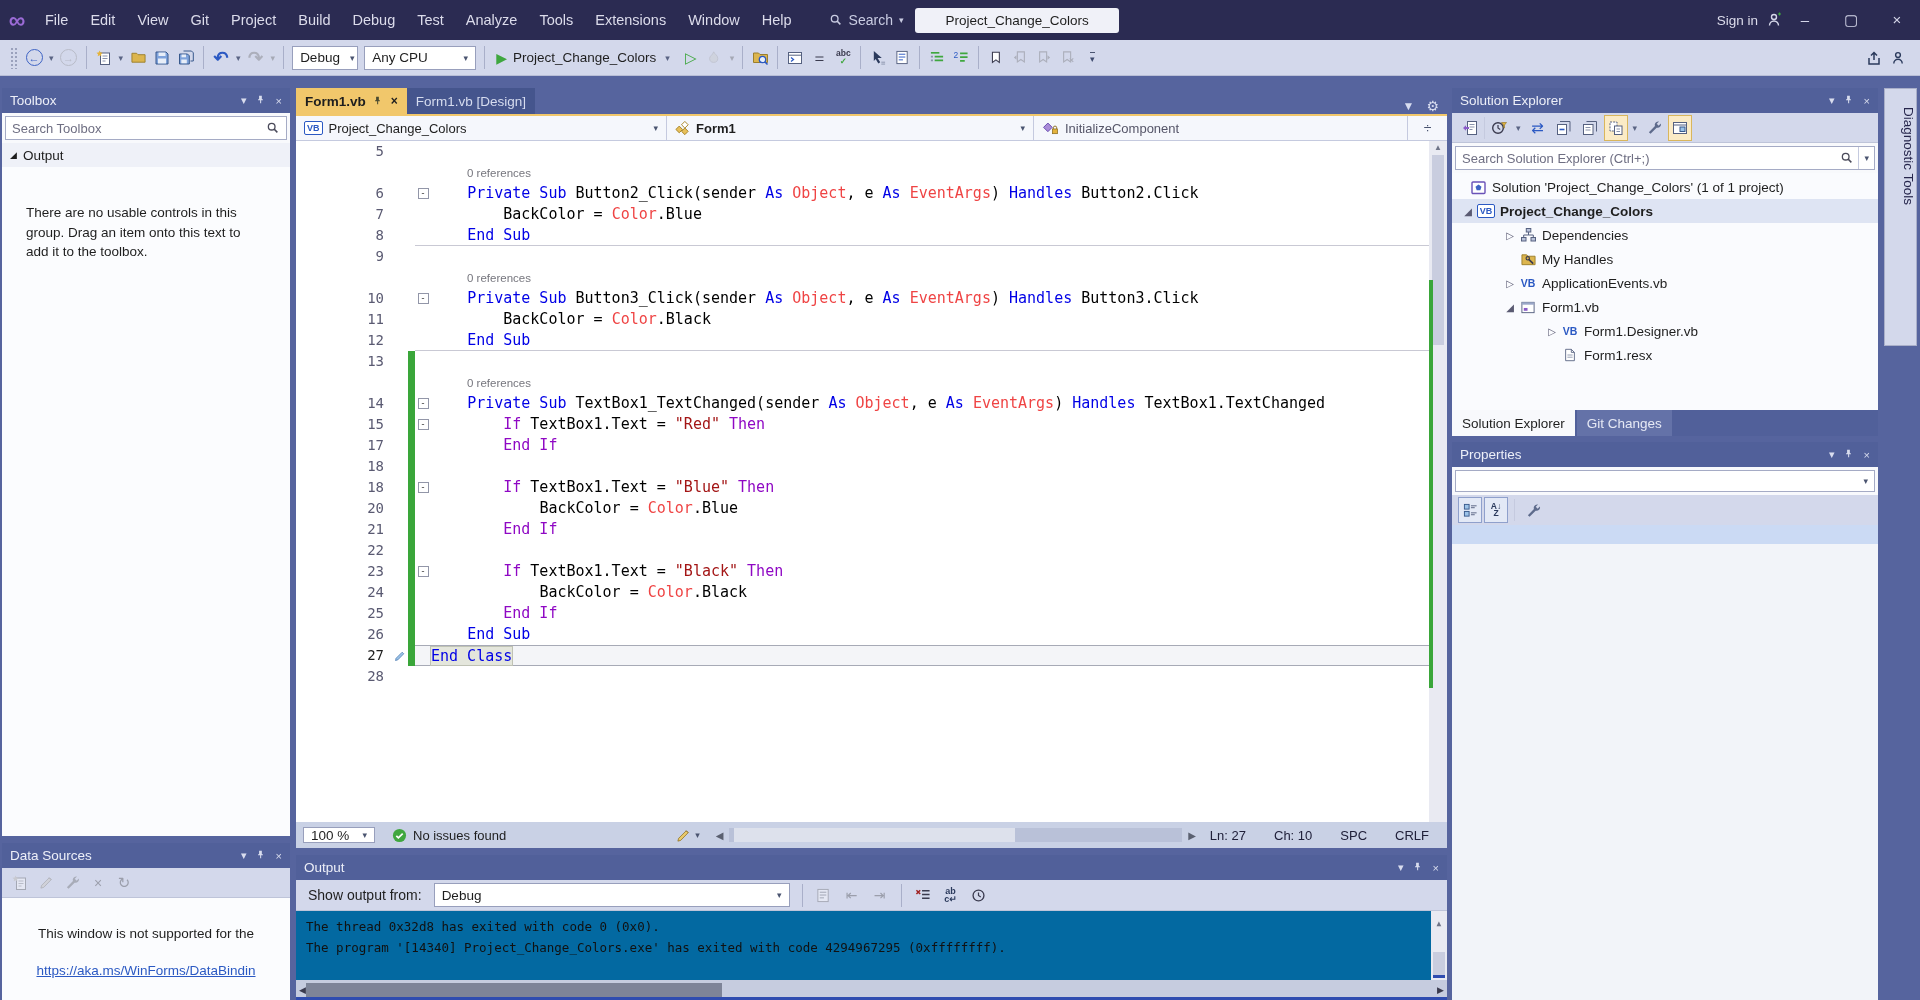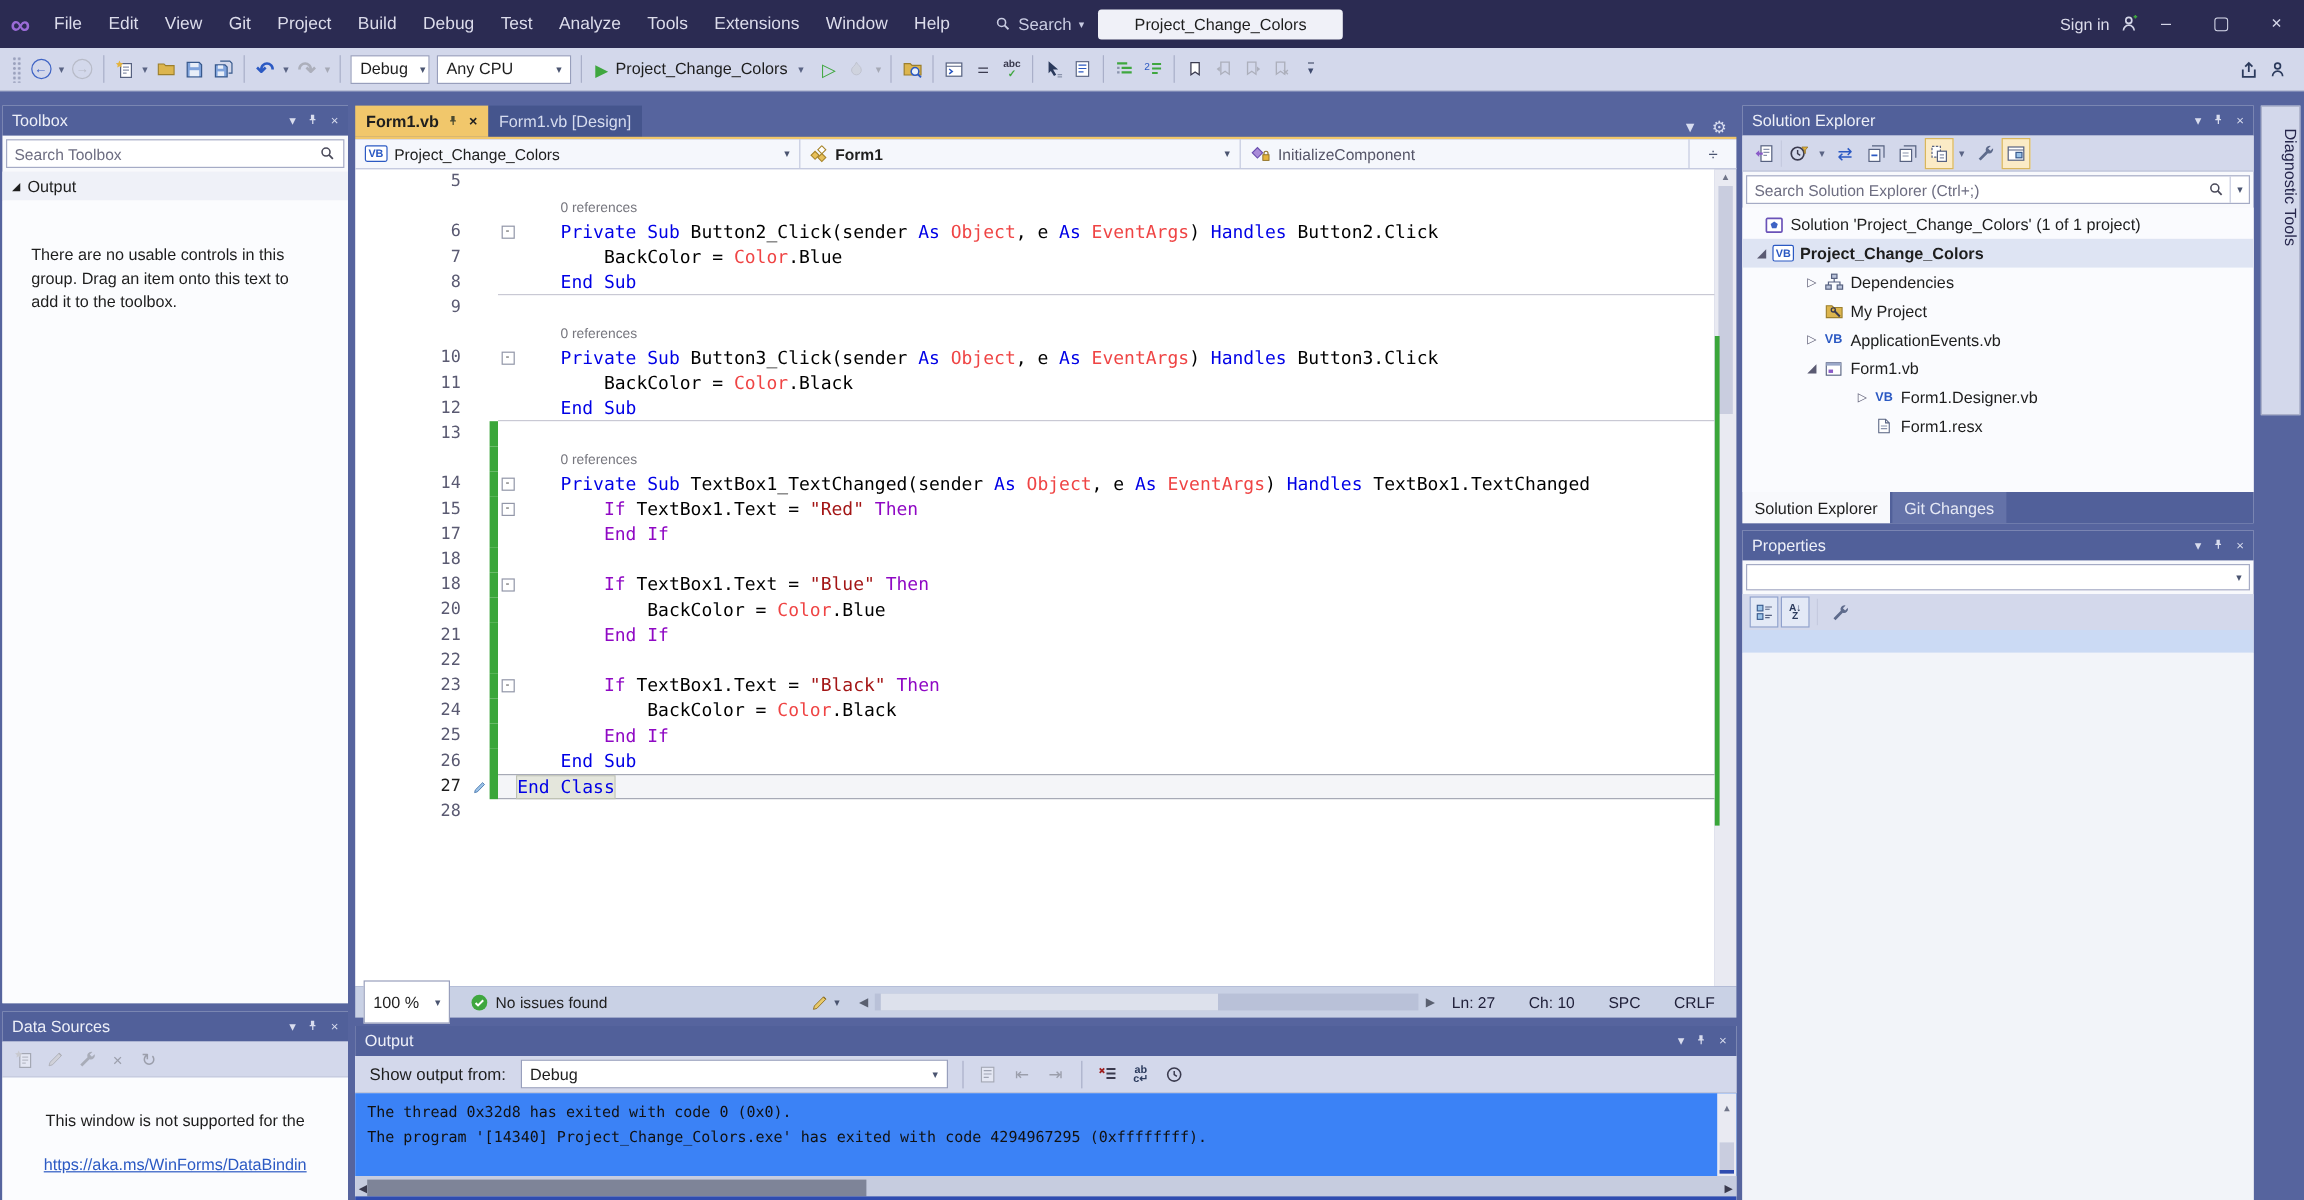--- a/index.html
+++ b/index.html
@@ -74,21 +74,21 @@
   .evs-thumb{position:absolute;left:3px;top:14px;width:12px;height:190px;background:#C9CDDF;}
   .evs-green{position:absolute;left:0px;top:139px;width:4px;height:408px;background:#3AA63A;}
   
   .estatus{position:absolute;left:296px;top:822px;width:1151px;height:26px;background:#C9D1E5;display:flex;align-items:center;padding:0 4px;font-size:13px;}
   .escroll{flex:1;height:14px;margin:0 6px;background:#B9C1D8;position:relative;}
   .escroll .th{position:absolute;left:1%;top:0;height:14px;width:62%;background:#DDE1EC;}
   .stat{margin:0 14px;color:#20203A;}
   
   .output{position:absolute;left:296px;top:855px;width:1151px;height:145px;display:flex;flex-direction:column;background:#fff;}
   .out-ctrl{height:31px;background:#D3D8EB;display:flex;align-items:center;padding:0 12px;gap:4px;flex:none;border-bottom:1px solid #BEC4D9;}
-  .out-body{flex:1;background:#3b82f6;font-family:"DejaVu Sans Mono",monospace;font-size:12.5px;padding:5px 10px;line-height:21px;color:#111;position:relative;overflow:hidden;}
+  .out-body{flex:1;background:#0369a1;font-family:"DejaVu Sans Mono",monospace;font-size:12.5px;padding:5px 10px;line-height:21px;color:#111;position:relative;overflow:hidden;}
   .out-hscroll{height:20px;background:#C6CCDF;flex:none;display:flex;align-items:center;position:relative;}
   .out-hthumb{position:absolute;left:10px;top:3px;width:416px;height:14px;background:#7E8498;}
   .ovs{position:absolute;right:0;top:0;width:16px;height:100%;background:#E9EAF2;text-align:center;}
   .outline-bottom{position:absolute;left:296px;top:997px;width:1151px;height:3px;background:#2F4CB0;}
   
   .tree{flex:1;background:#FAFBFE;overflow:hidden;padding-top:2px;}
   .trow{height:24px;display:flex;align-items:center;font-size:13.5px;position:relative;}
   .trow.selrow{background:#DEE4F3;}
   .texp{width:16px;text-align:center;font-size:10px;color:#5A5A72;flex:none;}
   .ticon{width:20px;display:flex;justify-content:center;align-items:center;flex:none;}
@@ -468,21 +468,21 @@
       <div class="crow"><span class="cnum">28</span><span class="cglyph"></span><span class="cchg"></span><div class="cbody"><span class="cfold"></span><span class="cpre"></span></div></div>
     </div>
 
   <div class="evs">
     <span class="arr">▲</span>
     <div class="evs-thumb"></div>
     <div class="evs-green"></div>
   </div>
 
   <div class="estatus">
-    <div class="combo" style="width:72px;height:36px">
+    <div class="combo" style="width:72px;height:16px">
       <span>100 %</span>
       <span class="cc">▾</span>
     </div>
     <span style="margin-left:14px;display:inline-flex;align-items:center;gap:6px">
       <span>
           <svg width="15" height="15" viewBox="0 0 16 16" style="display:block">
             <circle cx="8" cy="8" r="7" fill="#3FA73F"></circle>
             <path d="M4.6 8.3l2.2 2.2 4.6-4.6" stroke="#fff" stroke-width="1.8" fill="none"></path>
           </svg>
         </span>
@@ -677,21 +677,21 @@
         </div>
         <div class="trow" style="padding-left: 50px;">
           <span class="texp"></span>
           <span class="ticon">
             <svg width="17" height="15" viewBox="0 0 16 16" style="display:block">
               <path d="M1 3h5l1.5 1.5H15v9H1z" fill="#DCB54E" stroke="#9C7F2C"></path>
               <path d="M8 7.5l5 5" stroke="#3A3A4E" stroke-width="1.8"></path>
               <circle cx="7.2" cy="6.7" r="1.8" fill="none" stroke="#3A3A4E" stroke-width="1.2"></circle>
             </svg>
           </span>
-          <span class="tlabel">My Project</span>
+          <span class="tlabel">My Handles</span>
         </div>
         <div class="trow" style="padding-left: 50px;">
           <span class="texp">▷</span>
           <span class="ticon">
             <span class="vbtxt">VB</span>
           </span>
           <span class="tlabel">ApplicationEvents.vb</span>
         </div>
         <div class="trow" style="padding-left: 50px;">
           <span class="texp">◢</span>

